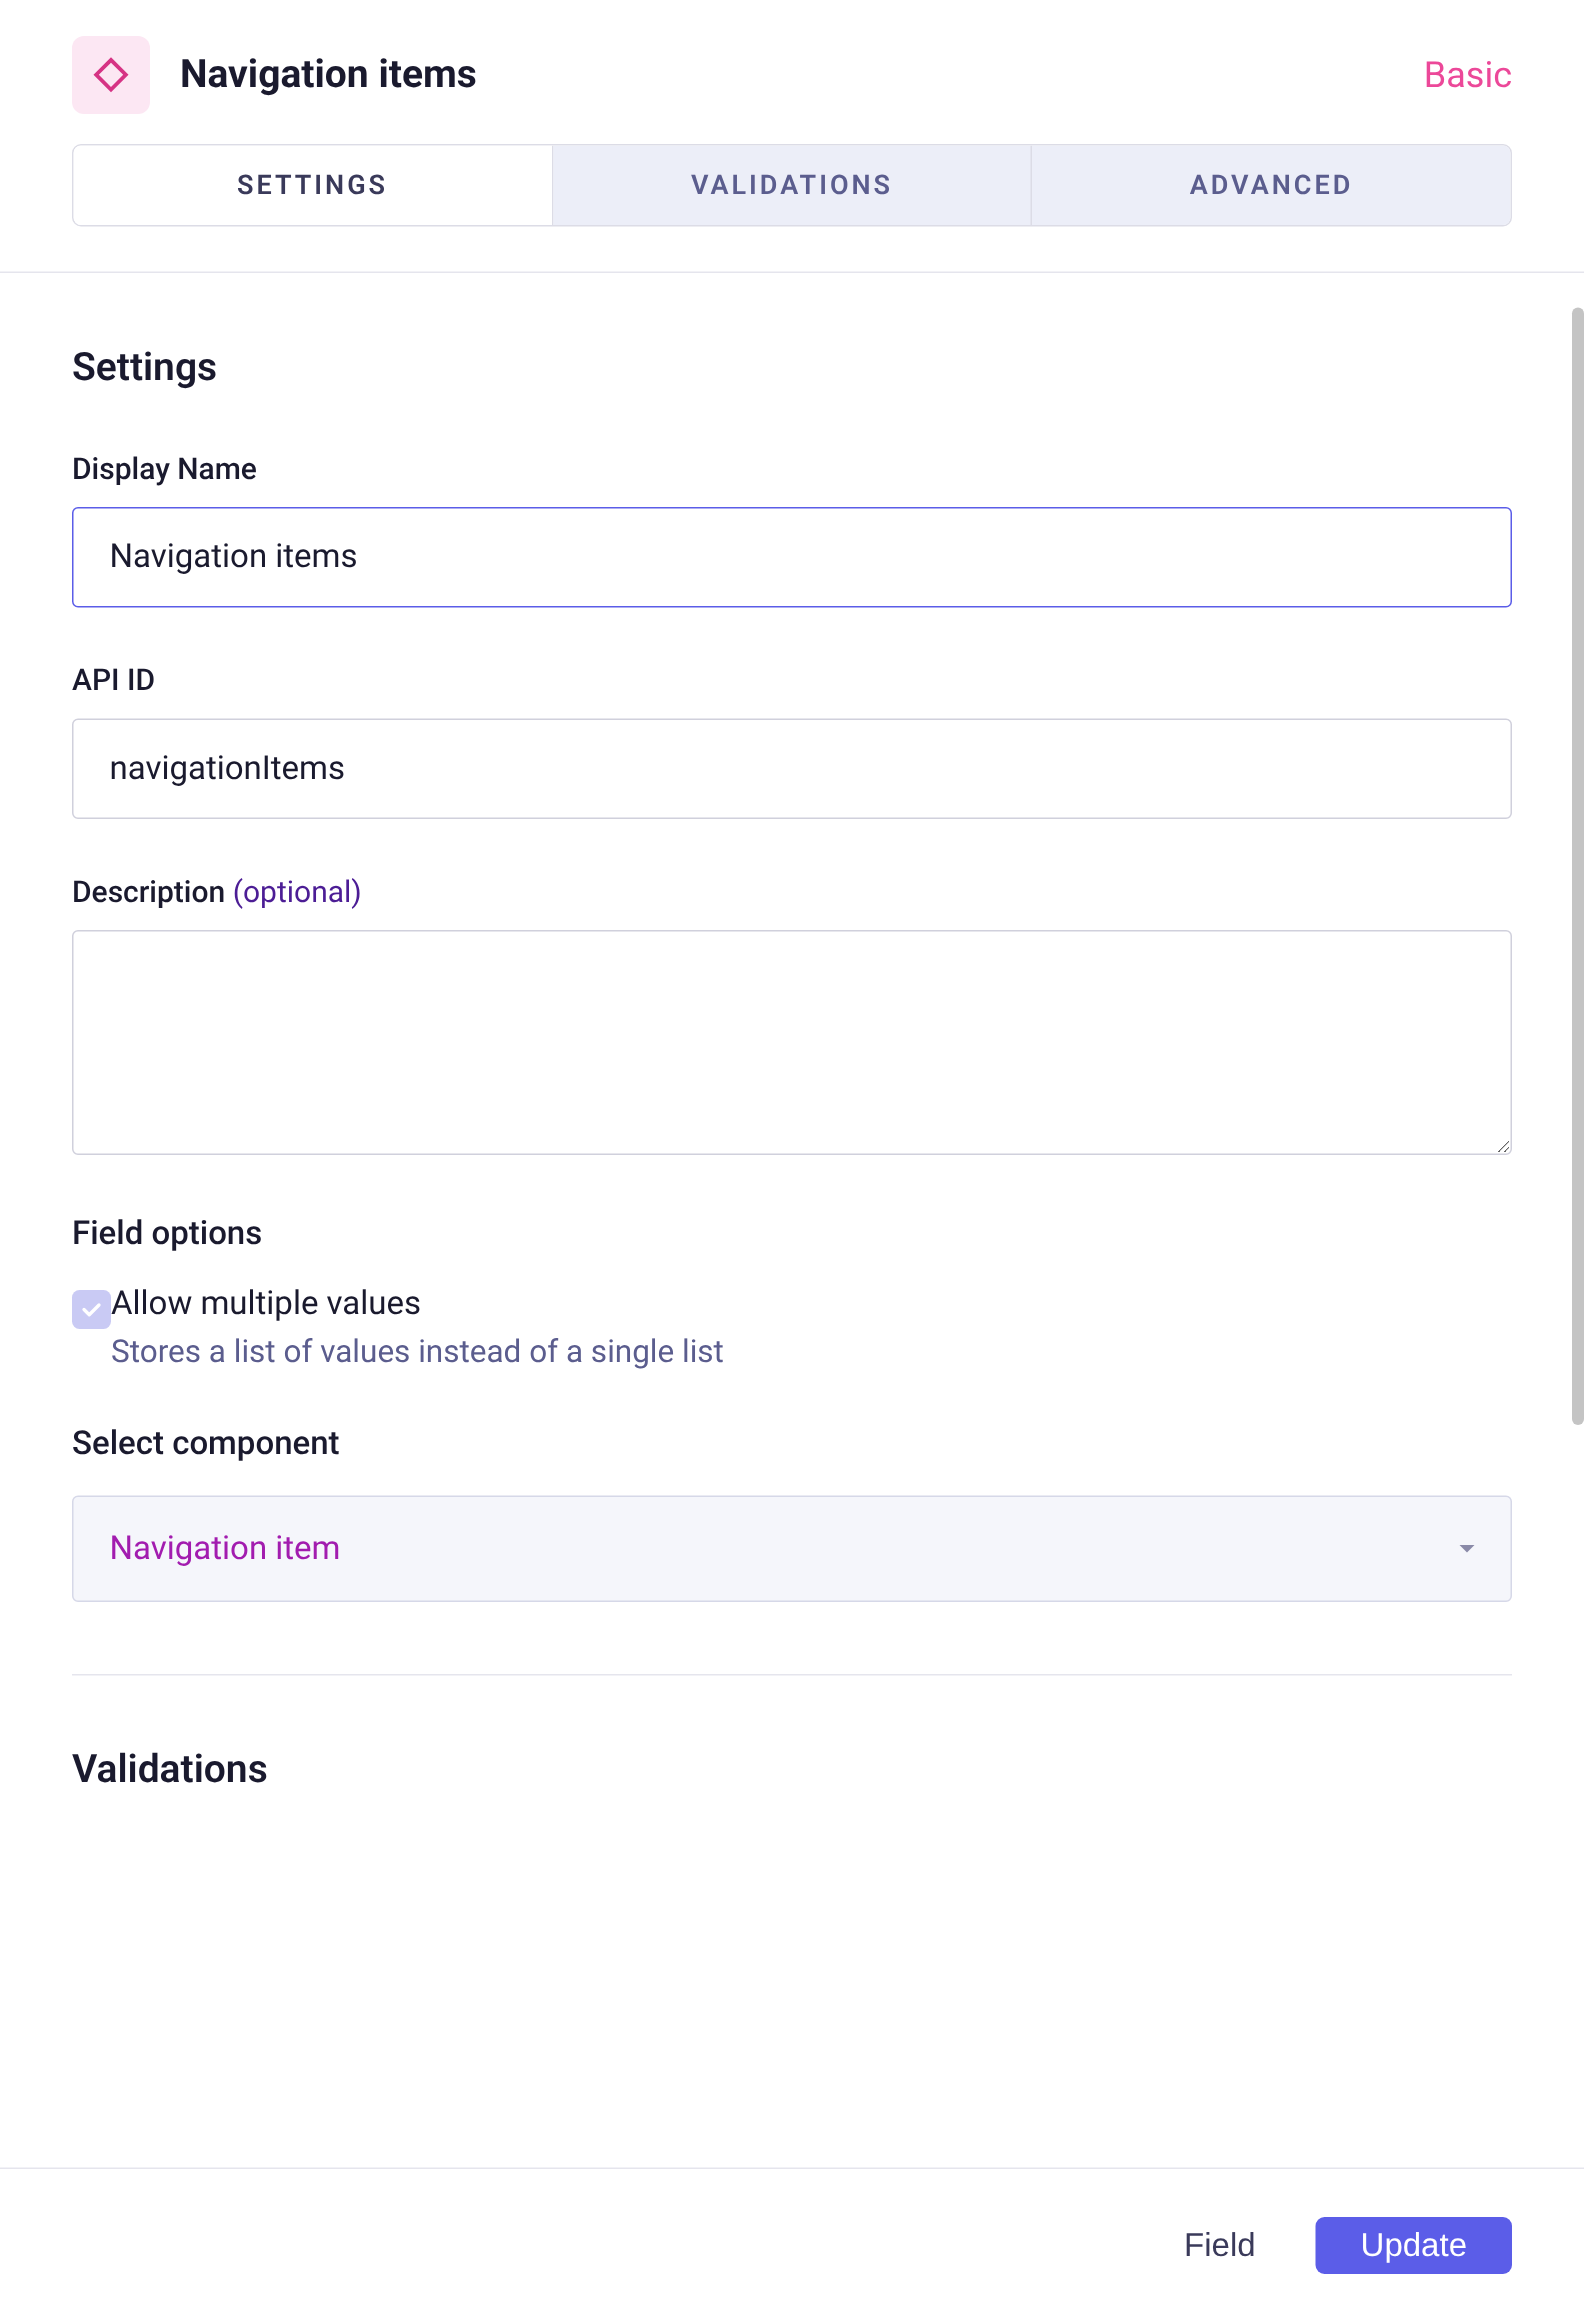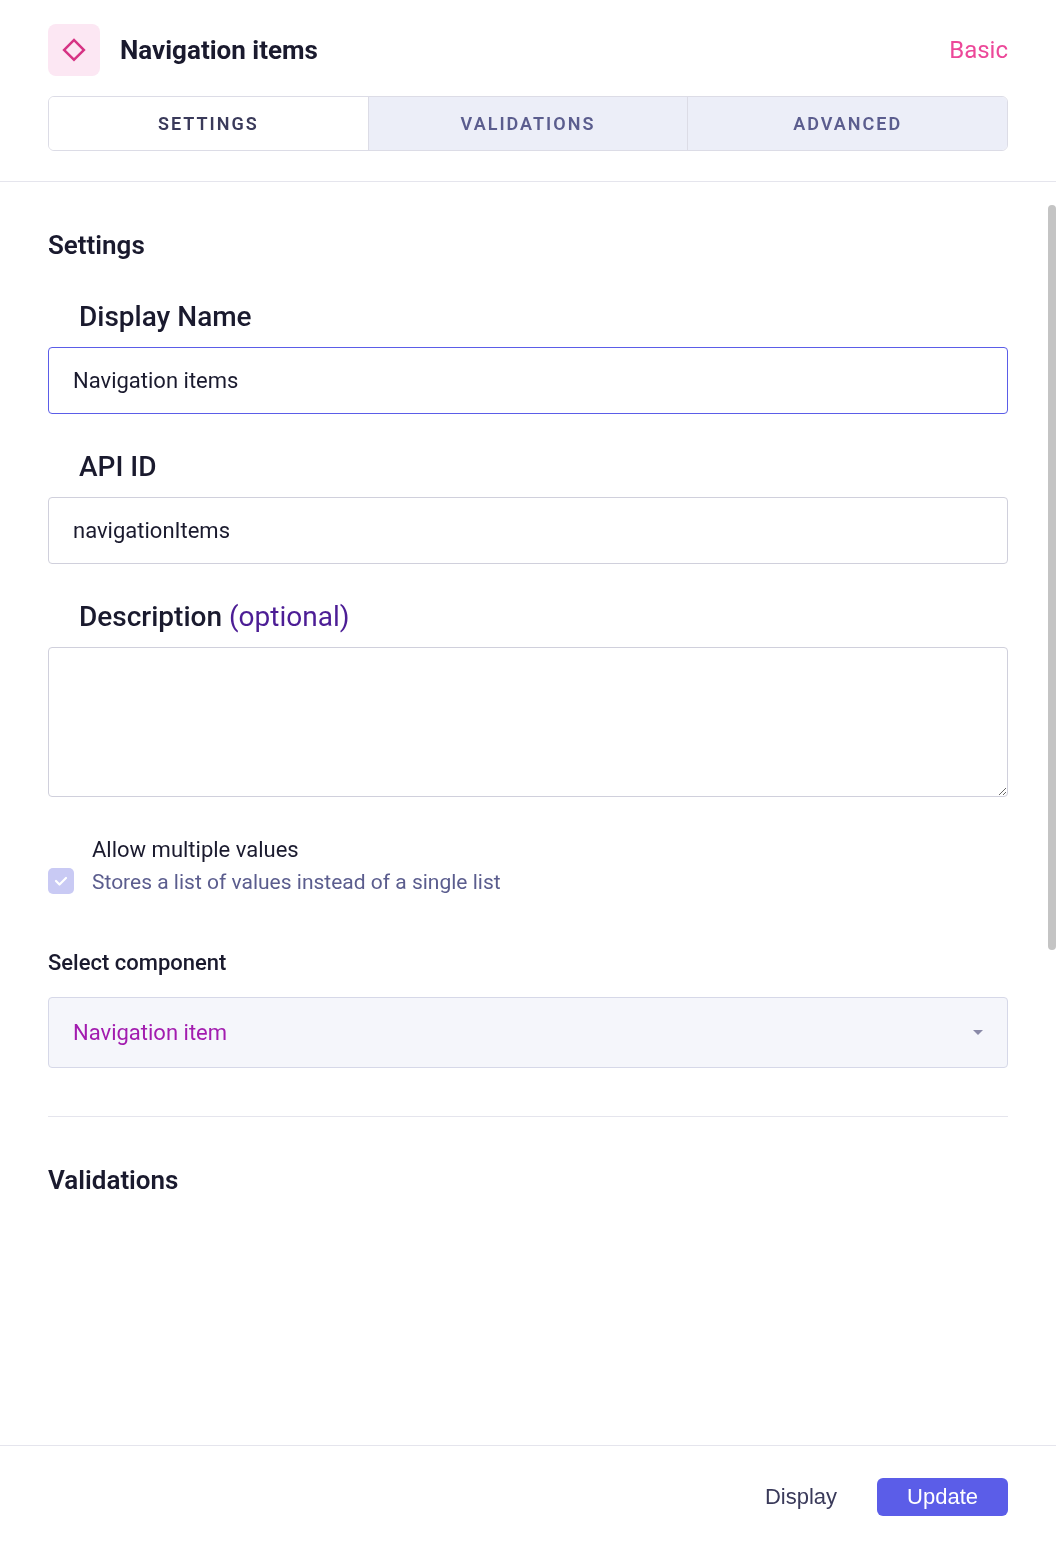--- a/index.html
+++ b/index.html
@@ -104,26 +104,25 @@
       margin-bottom: 40px;
     }
     .section-title.second {
       margin-top: 48px;
     }
 
     .field-group {
       margin-bottom: 36px;
     }
     .field-label {
-      font-size: 28px;
+      font-size: 20px;
       font-weight: 500;
       color: #1a1a2e;
       margin-bottom: 14px;
       display: block;
-      margin-left: 31px;
     }
     .field-label .optional {
       color: #4c1d95;
       font-weight: 400;
     }
     .field-hint {
       font-size: 21px;
       color: #5b5d8e;
       margin-bottom: 12px;
       margin-top: -6px;
@@ -154,23 +153,22 @@
 
     .subheading {
       font-size: 22px;
       font-weight: 500;
       color: #1a1a2e;
       margin-bottom: 22px;
     }
 
     .checkbox-row {
       display: flex;
-      align-items: flex-end;
-      gap: 18px;
-      margin-bottom: 56px;
+      align-items: flex-start;
+      margin-bottom: 36px;
     }
     .checkbox {
       width: 26px;
       height: 26px;
       border-radius: 5px;
       background: #c9caf4;
       display: flex;
       align-items: center;
       justify-content: center;
       flex-shrink: 0;
@@ -291,20 +289,21 @@
   </div>
 
   <div class="field-group">
     <label class="field-label">
       <span>Description</span>
       <span class="optional">(optional)</span>
     </label>
     <textarea class="textarea-input" style=""></textarea>
   </div>
 
+  <div class="subheading">Field options</div>
   <div class="checkbox-row">
     <div class="checkbox">
       <svg width="16" height="16" viewBox="0 0 16 16">
         <path d="M3 8l3.5 3.5L13 5" stroke="#ffffff" stroke-width="2.2" fill="none" stroke-linecap="round" stroke-linejoin="round"></path>
       </svg>
     </div>
     <div class="checkbox-text">
       <div class="checkbox-label">Allow multiple values</div>
       <div class="checkbox-help">Stores a list of values instead of a single list</div>
     </div>
@@ -315,15 +314,15 @@
     <span>Navigation item</span>
     <span class="caret-down"></span>
   </div>
 
   <hr class="hr">
 
   <div class="section-title second">Validations</div>
 </div>
 
 <div class="footer">
-  <button class="btn-cancel">Display</button>
+  <button class="btn-cancel">Field</button>
   <button class="btn-primary">Update</button>
 </div>
 
 </body></html>

